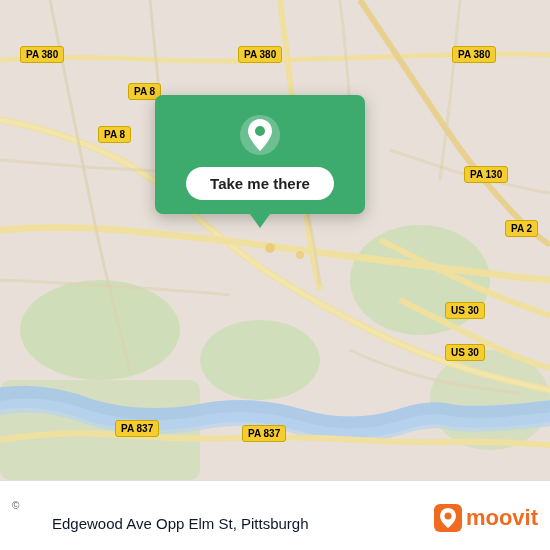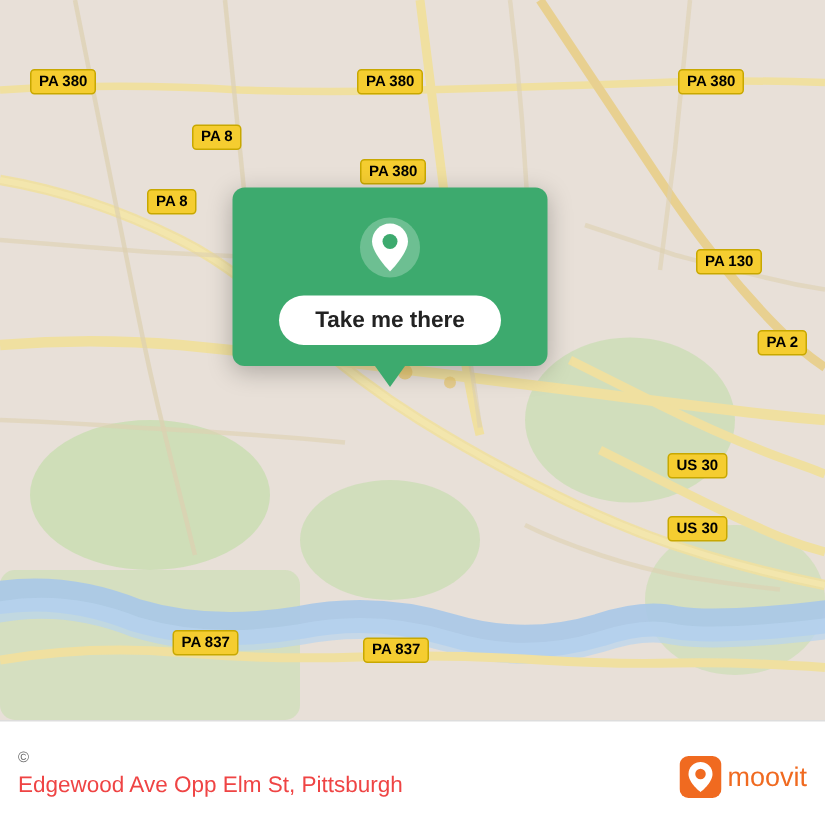--- a/index.html
+++ b/index.html
@@ -34,21 +34,20 @@
       left: 155px;
       width: 210px;
       background: #3daa6e;
       border-radius: 8px;
       display: flex;
       flex-direction: column;
       align-items: center;
       padding: 18px 14px 14px 14px;
       box-shadow: 0 4px 16px rgba(0,0,0,0.25);
       z-index: 10;
-      margin-top: 30px;
     }
 
     .map-popup::after {
       content: '';
       position: absolute;
       bottom: -14px;
       left: 50%;
       transform: translateX(-50%);
       border-left: 10px solid transparent;
       border-right: 10px solid transparent;
@@ -108,21 +107,22 @@
       color: #666;
       margin-bottom: 4px;
       display: flex;
       align-items: center;
       gap: 4px;
     }
 
     .footer-location {
       font-size: 15px;
       font-weight: 500;
-      color: #ef4444;
+      color: #0f172a;
+      margin-left: 40px;
     }
 
     .moovit-logo {
       position: absolute;
       right: 12px;
       bottom: 18px;
       display: flex;
       align-items: center;
       gap: 4px;
       font-size: 16px;
@@ -224,15 +224,15 @@
     <span>©</span>
   </div>
   <div class="footer-location">Edgewood Ave Opp Elm St, Pittsburgh</div>
 
   <div class="moovit-logo">
     <svg class="moovit-pin" viewBox="0 0 28 28" xmlns="http://www.w3.org/2000/svg">
       <rect width="28" height="28" rx="6" fill="#f06a20"></rect>
       <path d="M14 4 C9.6 4 6 7.6 6 12 C6 18 14 24 14 24 C14 24 22 18 22 12 C22 7.6 18.4 4 14 4 Z" fill="white"></path>
       <circle cx="14" cy="12" r="3.5" fill="#f06a20"></circle>
     </svg>
-    <span style="color:#f06a20; font-size:18px; font-weight:normal;">moovit</span>
+    <span style="color:#f06a20; font-size:22px; font-weight:bold;">moovit</span>
   </div>
 </div>
 
 </body></html>

